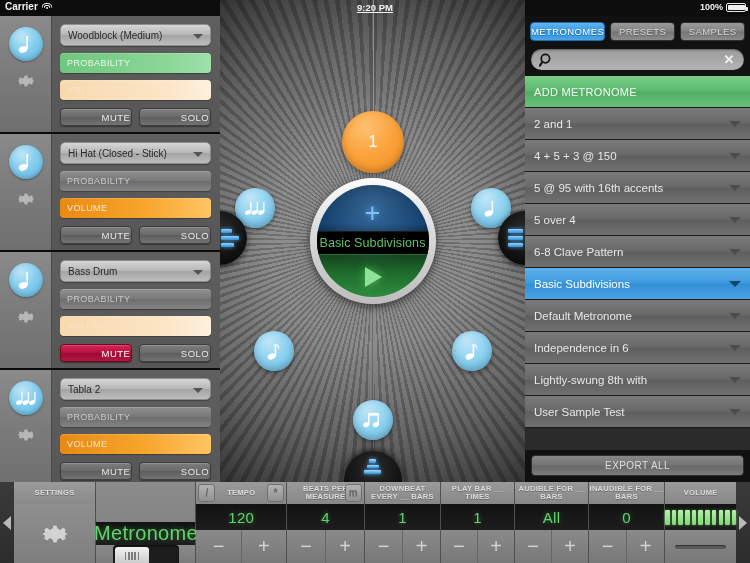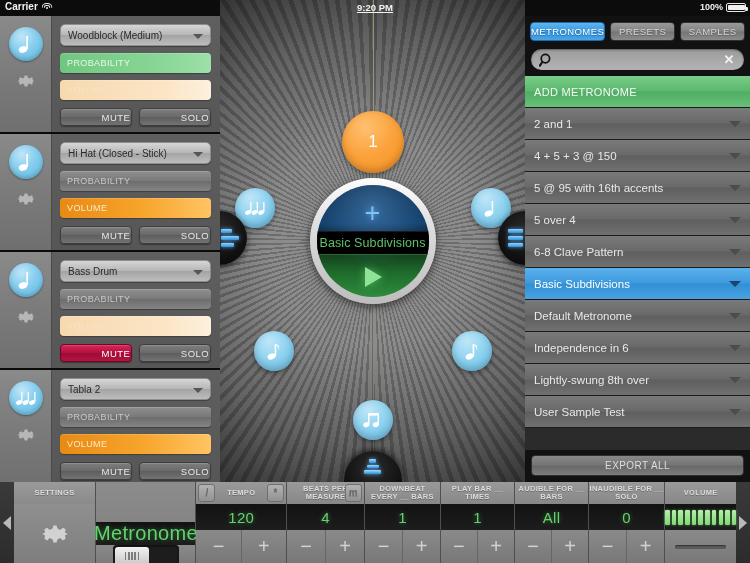--- a/index.html
+++ b/index.html
@@ -500,21 +500,21 @@
       </div>
       <div class="prow">
         <span>Default Metronome</span>
         <span class="caret"></span>
       </div>
       <div class="prow">
         <span>Independence in 6</span>
         <span class="caret"></span>
       </div>
       <div class="prow">
-        <span>Lightly-swung 8th over</span>
+        <span>Lightly-swung 8th with</span>
         <span class="caret"></span>
       </div>
       <div class="prow">
         <span>User Sample Test</span>
         <span class="caret"></span>
       </div>
       <div class="plist-pad"></div>
     </div>
 
     <div class="export">EXPORT ALL</div>
@@ -597,21 +597,21 @@
     <div class="col" style="width:76px;">
       <div class="col-hdr">AUDIBLE FOR __ BARS</div>
       <div class="col-val">All</div>
       <div class="col-ctl">
         <div class="pm">−</div>
         <div class="pm">+</div>
       </div>
     </div>
 
     <div class="col" style="width:78px;">
-      <div class="col-hdr">INAUDIBLE FOR __ SOLO</div>
+      <div class="col-hdr">INAUDIBLE FOR __ BARS</div>
       <div class="col-val">0</div>
       <div class="col-ctl">
         <div class="pm">−</div>
         <div class="pm">+</div>
       </div>
     </div>
 
     <div class="col vol-col" style="border-right:none;">
       <div class="col-hdr">VOLUME</div>
       <div class="col-val">

